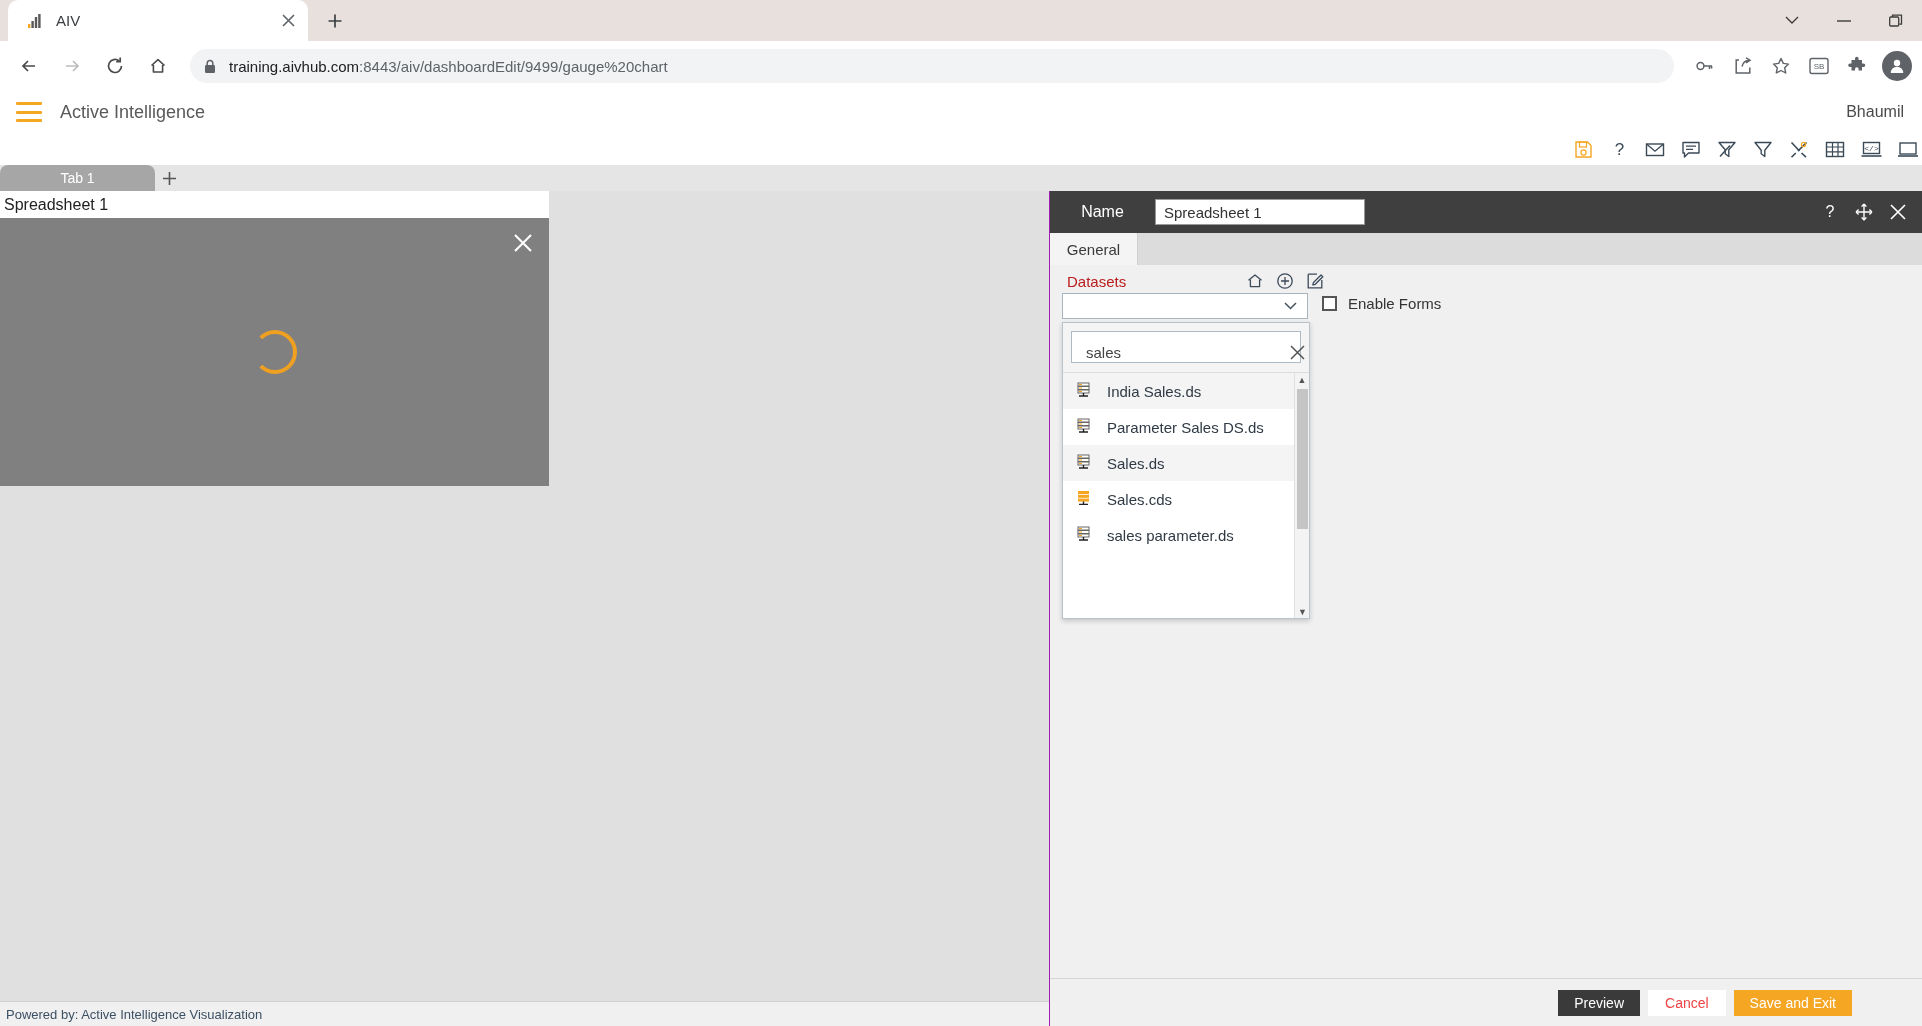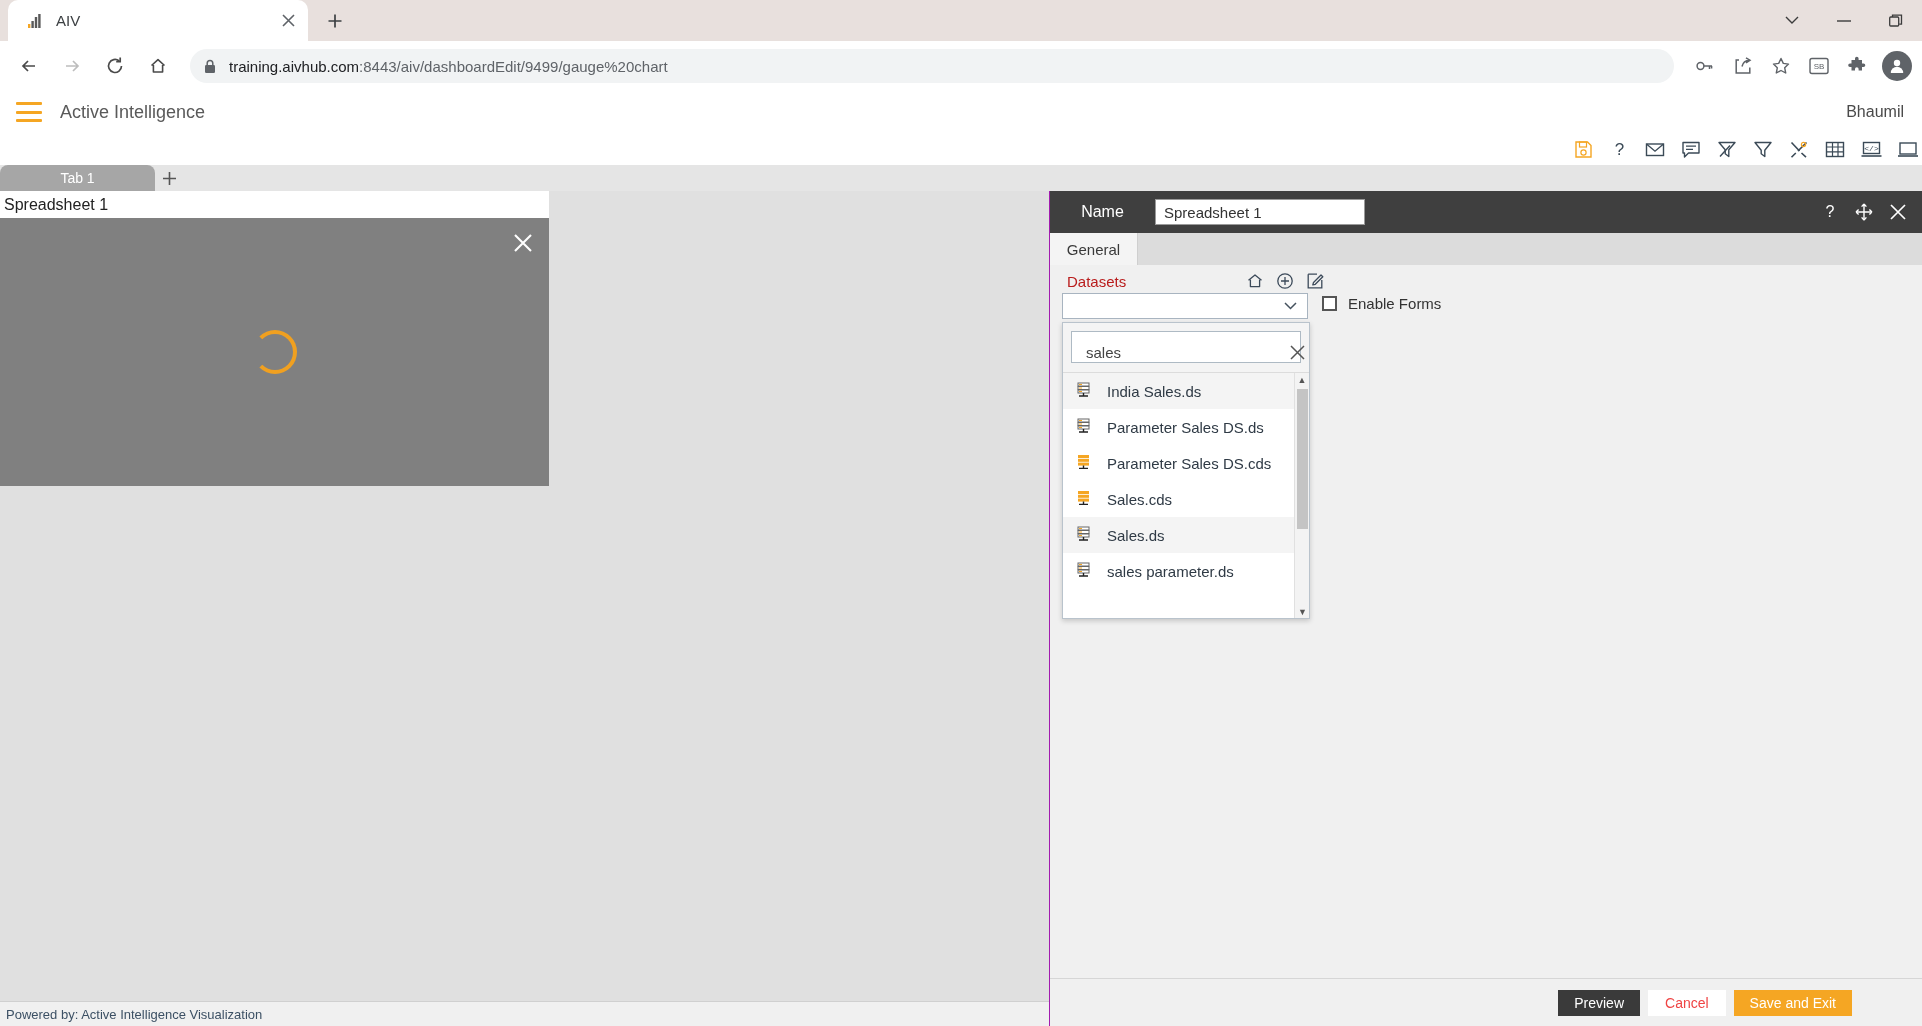--- a/index.html
+++ b/index.html
@@ -806,62 +806,51 @@
                 <rect x="3" y="2" width="3" height="1" fill="#f5a623"></rect>
                   <rect x="3" y="5.5" width="3" height="1" fill="#f5a623"></rect>
                   <rect x="3" y="9" width="3" height="1" fill="#f5a623"></rect>
                 <path d="M7.5 11 V14 M3 14 H12" stroke="#222" stroke-width="1.4"></path>
               </svg>
             </span>
             <span>Parameter Sales DS.ds</span>
           </div>
 
 
-          <div class="dd-item">
-            <span class="dd-icon">
-              <svg width="16" height="18" viewBox="0 0 16 18">
-                <rect x="2" y="1" width="11" height="3" fill="#f5a623"></rect>
-                <rect x="2" y="4.8" width="11" height="3" fill="#f5a623"></rect>
-                <rect x="2" y="8.6" width="11" height="3" fill="#f5a623"></rect>
-                <path d="M7.5 11.6 V14.4 M3 14.4 H12" stroke="#222" stroke-width="1.4"></path>
-              </svg>
-            </span>
-            <span>Parameter Sales DS.cds</span>
-          </div>
-
-          <div class="dd-item">
-            <span class="dd-icon">
-              <svg width="16" height="18" viewBox="0 0 16 18">
-                <rect x="2" y="1" width="11" height="3" fill="#f5a623"></rect>
-                <rect x="2" y="4.8" width="11" height="3" fill="#f5a623"></rect>
-                <rect x="2" y="8.6" width="11" height="3" fill="#f5a623"></rect>
-                <path d="M7.5 11.6 V14.4 M3 14.4 H12" stroke="#222" stroke-width="1.4"></path>
-              </svg>
-            </span>
-            <span>Sales.cds</span>
-          </div>
 
           <div class="dd-item alt">
             <span class="dd-icon">
               <svg width="16" height="18" viewBox="0 0 16 18">
                 <rect x="2" y="1" width="11" height="3" stroke="#666" stroke-width="1" fill="#fff"></rect>
                 <rect x="2" y="4.5" width="11" height="3" stroke="#666" stroke-width="1" fill="#fff"></rect>
                 <rect x="2" y="8" width="11" height="3" stroke="#666" stroke-width="1" fill="#fff"></rect>
                 <rect x="3" y="2" width="3" height="1" fill="#f5a623"></rect>
                   <rect x="3" y="5.5" width="3" height="1" fill="#f5a623"></rect>
                   <rect x="3" y="9" width="3" height="1" fill="#f5a623"></rect>
                 <path d="M7.5 11 V14 M3 14 H12" stroke="#222" stroke-width="1.4"></path>
               </svg>
             </span>
             <span>Sales.ds</span>
           </div>
 
           <div class="dd-item">
             <span class="dd-icon">
               <svg width="16" height="18" viewBox="0 0 16 18">
+                <rect x="2" y="1" width="11" height="3" fill="#f5a623"></rect>
+                <rect x="2" y="4.8" width="11" height="3" fill="#f5a623"></rect>
+                <rect x="2" y="8.6" width="11" height="3" fill="#f5a623"></rect>
+                <path d="M7.5 11.6 V14.4 M3 14.4 H12" stroke="#222" stroke-width="1.4"></path>
+              </svg>
+            </span>
+            <span>Sales.cds</span>
+          </div>
+
+          <div class="dd-item">
+            <span class="dd-icon">
+              <svg width="16" height="18" viewBox="0 0 16 18">
                 <rect x="2" y="1" width="11" height="3" stroke="#666" stroke-width="1" fill="#fff"></rect>
                 <rect x="2" y="4.5" width="11" height="3" stroke="#666" stroke-width="1" fill="#fff"></rect>
                 <rect x="2" y="8" width="11" height="3" stroke="#666" stroke-width="1" fill="#fff"></rect>
                 <rect x="3" y="2" width="3" height="1" fill="#f5a623"></rect>
                   <rect x="3" y="5.5" width="3" height="1" fill="#f5a623"></rect>
                   <rect x="3" y="9" width="3" height="1" fill="#f5a623"></rect>
                 <path d="M7.5 11 V14 M3 14 H12" stroke="#222" stroke-width="1.4"></path>
               </svg>
             </span>
             <span>sales parameter.ds</span>

